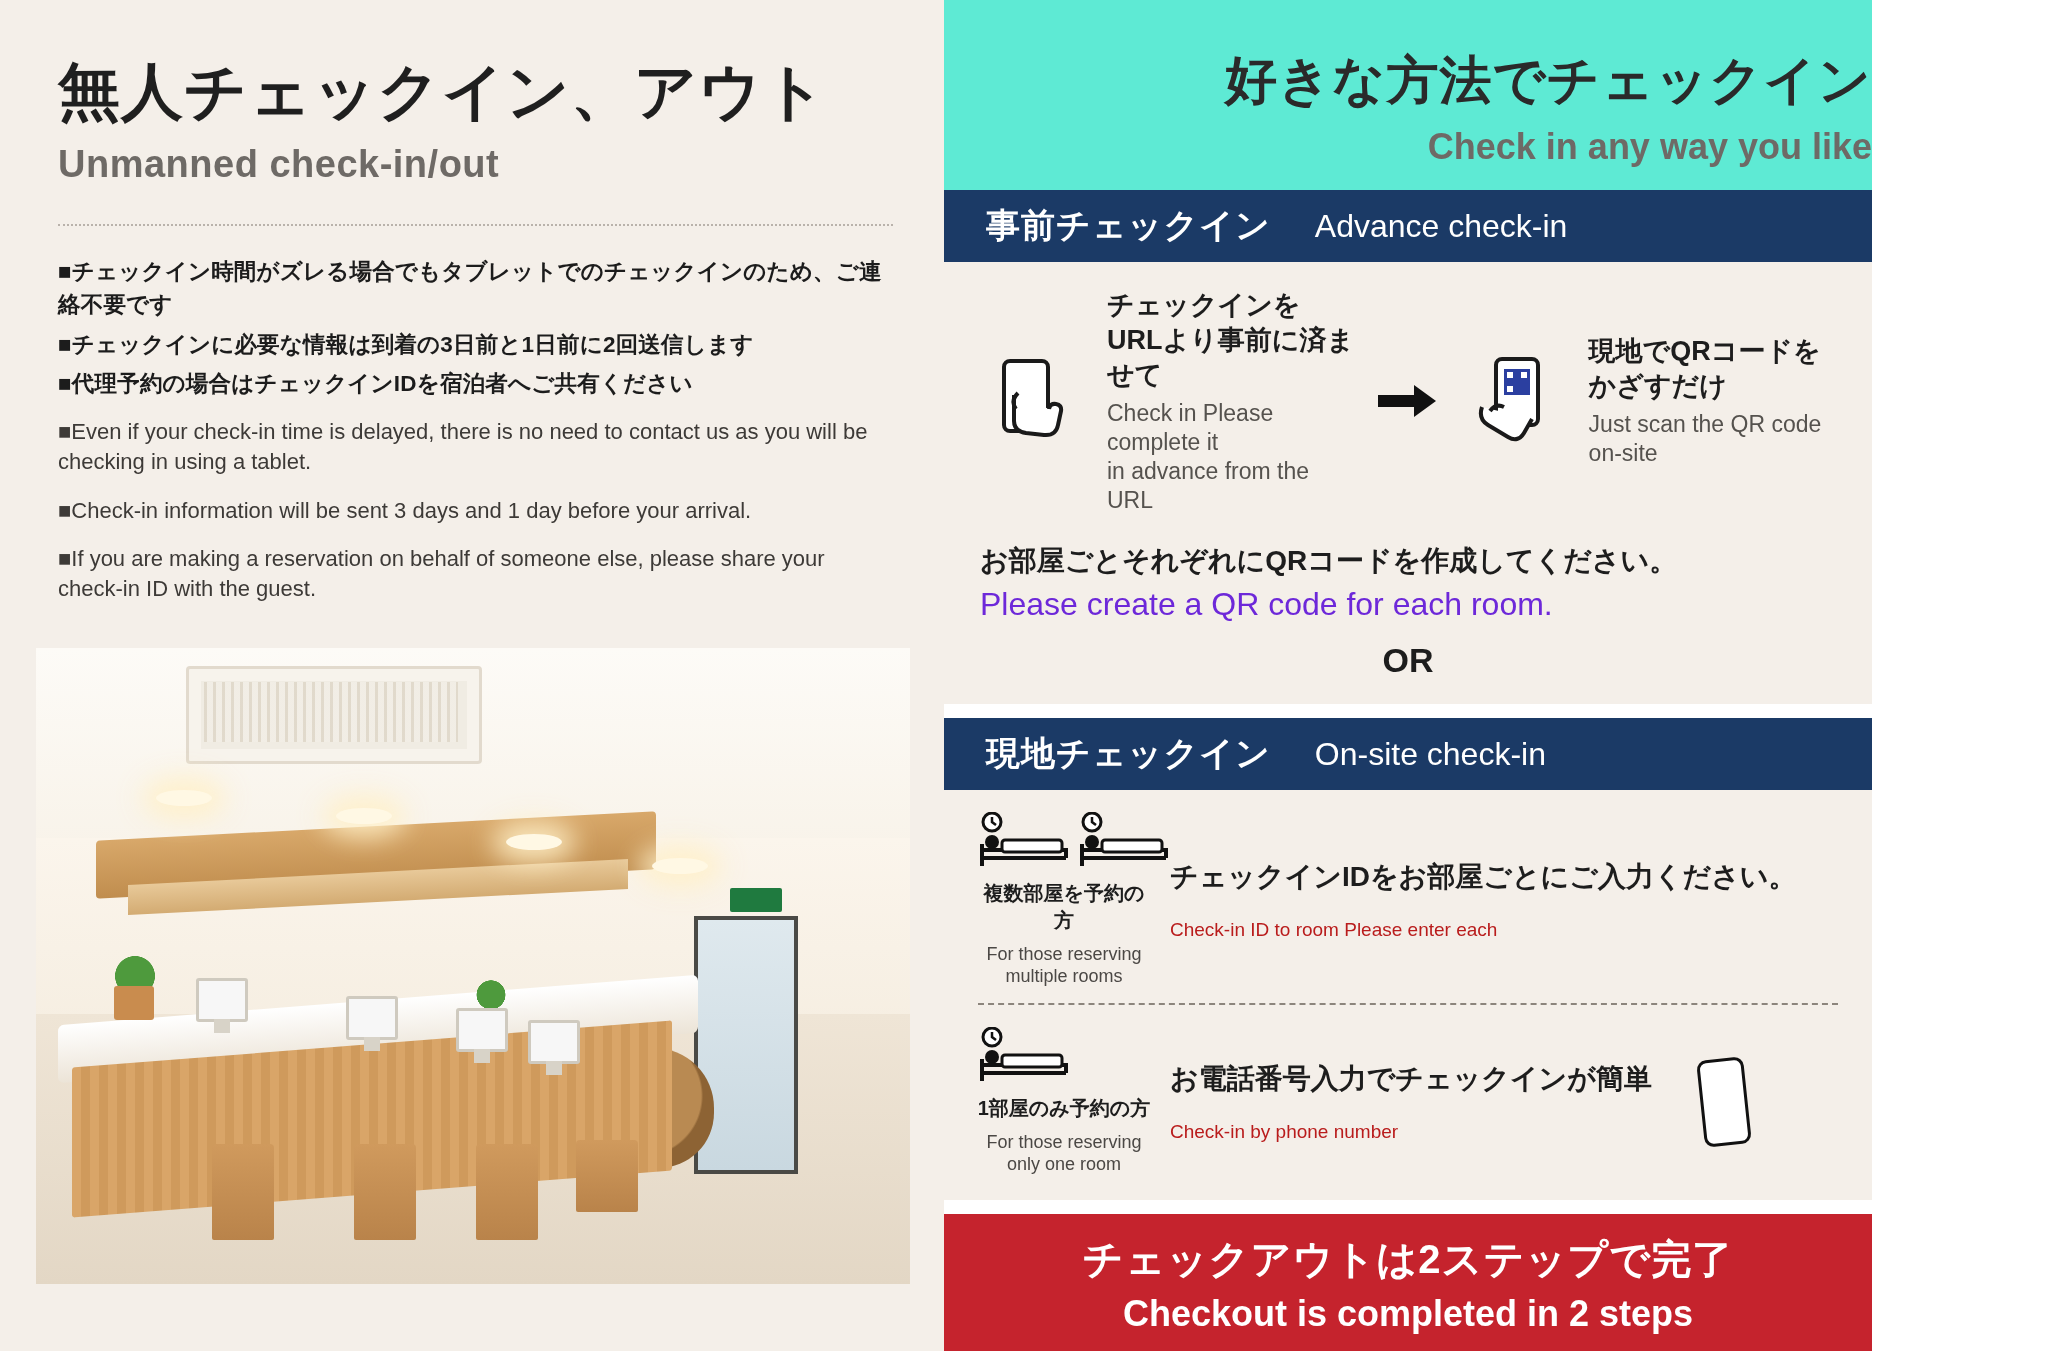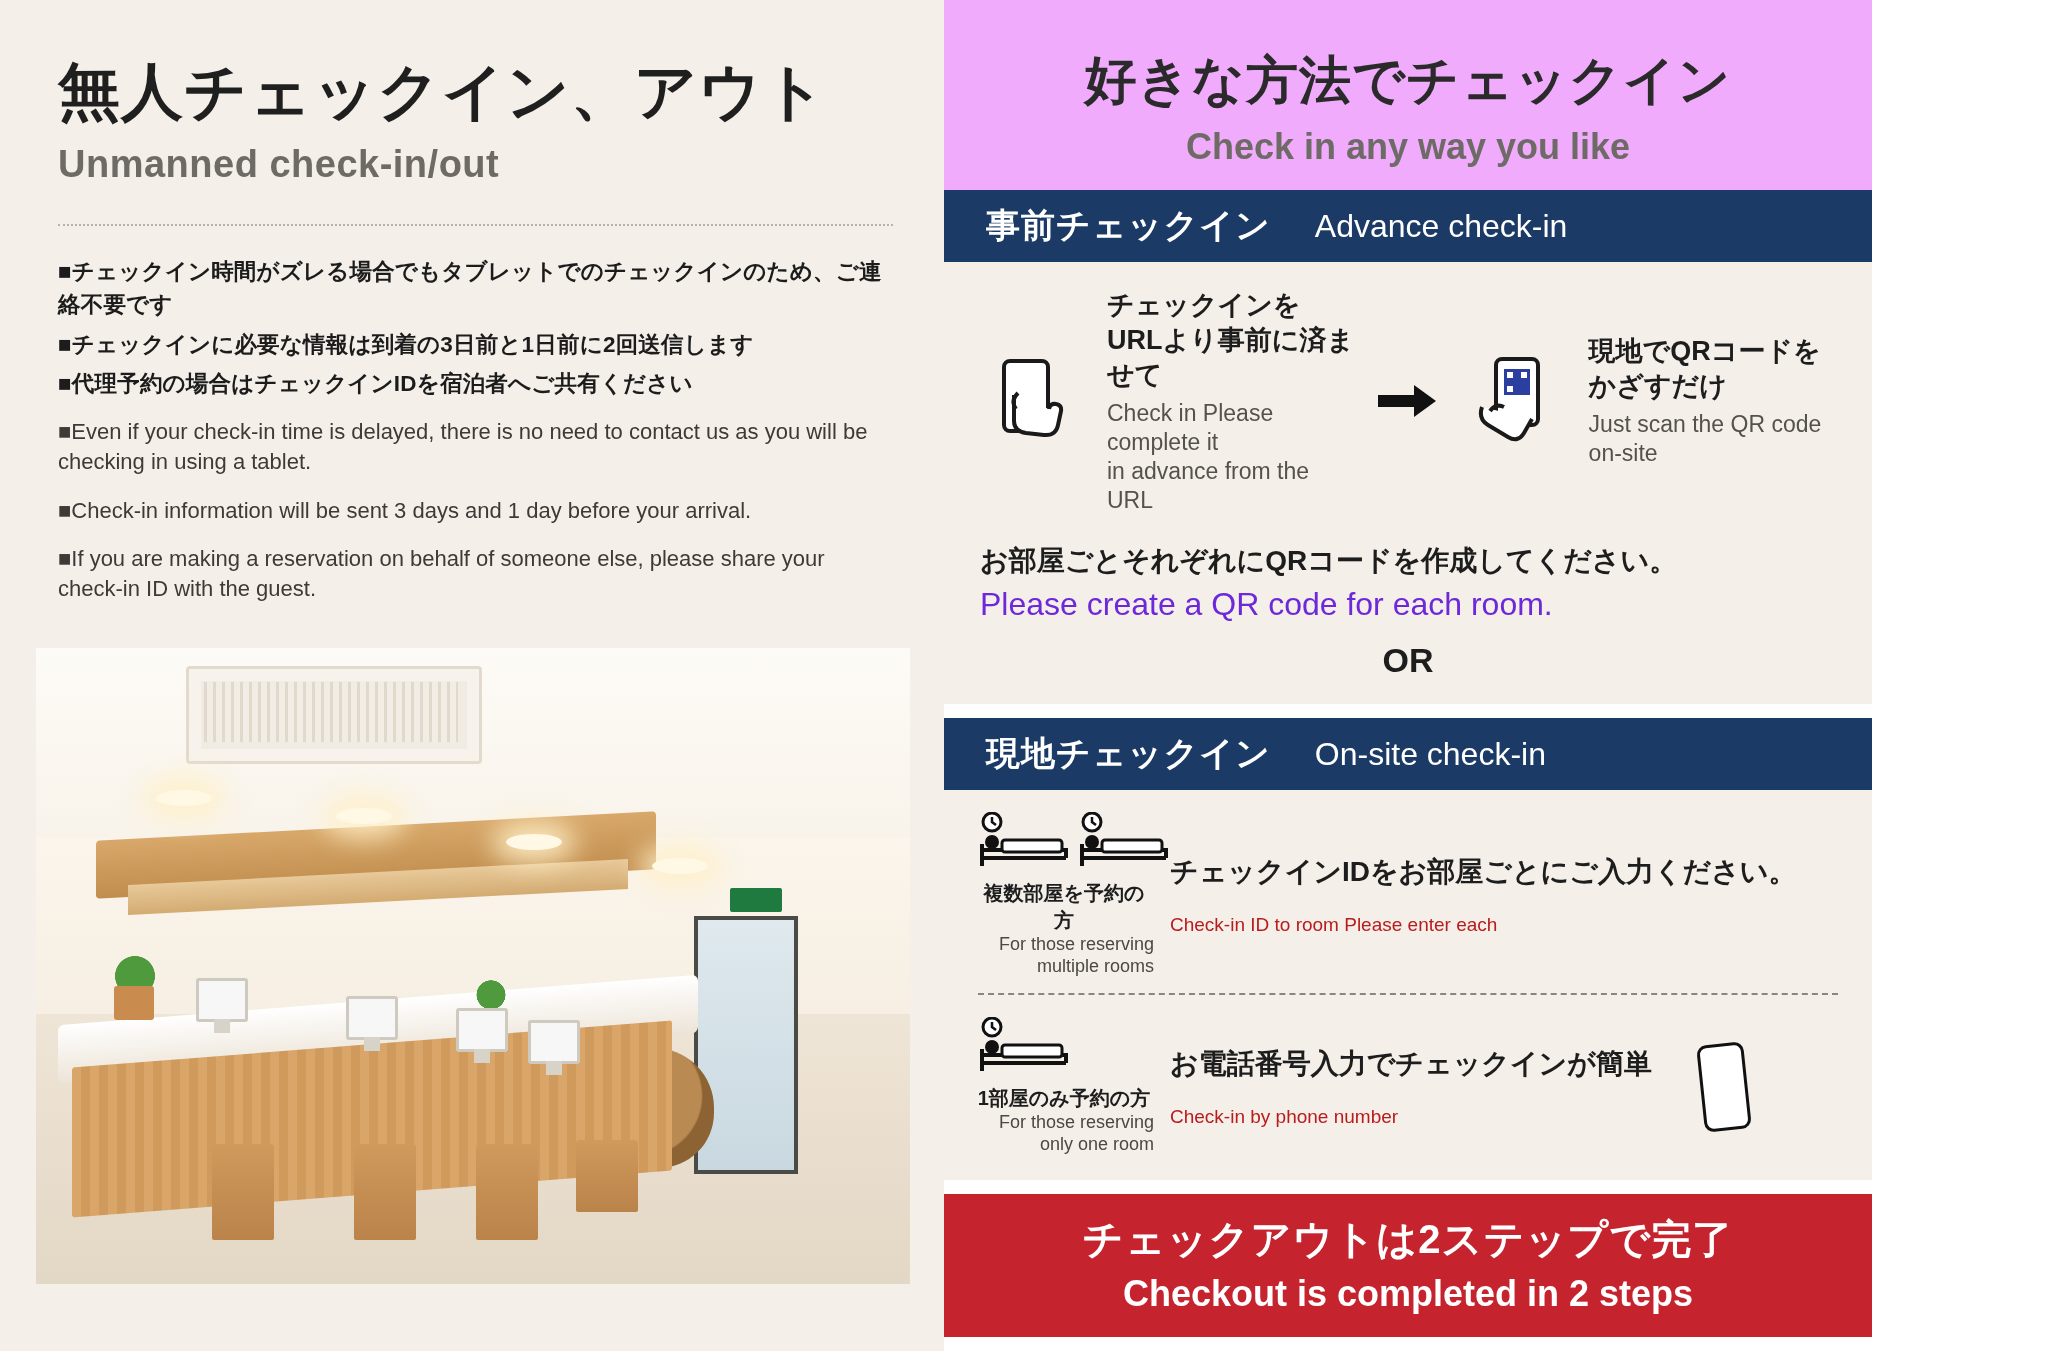--- a/index.html
+++ b/index.html
@@ -170,23 +170,23 @@
 
   
   .right {
     position: relative;
     width: 1103px;
     height: 100%;
     background: #ffffff;
     box-sizing: border-box;
   }
   .right-head {
-    background: #f0abfc;
+    background: #5eead4;
     padding: 46px 0 22px 0;
-    text-align: center;
+    text-align: right;
     height: 190px;
     box-sizing: border-box;
   }
   .right-head .jp {
     font-size: 52px;
     font-weight: bold;
     color: #2a2a2a;
     letter-spacing: 1px;
   }
   .right-head .en {
@@ -241,21 +241,21 @@
   .or {
     text-align: center; font-size: 34px; font-weight: bold; color:#1d1d1d;
     padding: 18px 0 6px 0;
   }
 
   .onsite-row {
     display: flex; align-items: center; padding: 22px 26px 6px 30px; gap: 16px;
   }
   .onsite-icon { width: 180px; flex: 0 0 180px; text-align:center; }
   .onsite-icon .cap-jp { font-size: 20px; font-weight:bold; color:#1d1d1d; margin-top:6px;}
-  .onsite-icon .cap-en { font-size: 18px; color:#4b4845; line-height:1.2; margin-top:0;text-align:right;}
+  .onsite-icon .cap-en { font-size: 18px; color:#4b4845; line-height:1.2; margin-top:10px;}
   .onsite-text .jp { font-size: 28px; font-weight: bold; color:#1d1d1d;}
   .onsite-text .en { font-size: 19px; color:#b91c1c; margin-top:23px;}
   .dash-div {
     border-top: 2px dashed #8c857d;
     margin: 10px 34px 0 34px;
   }
 
   .footer-red {
     background: #c5232d;
     color: #ffffff;

